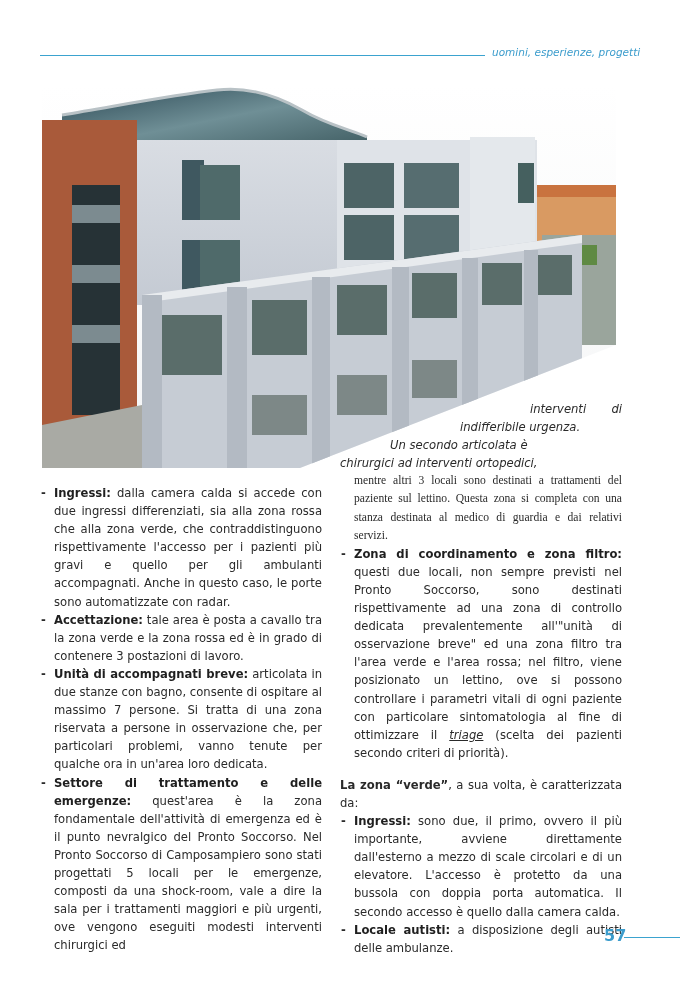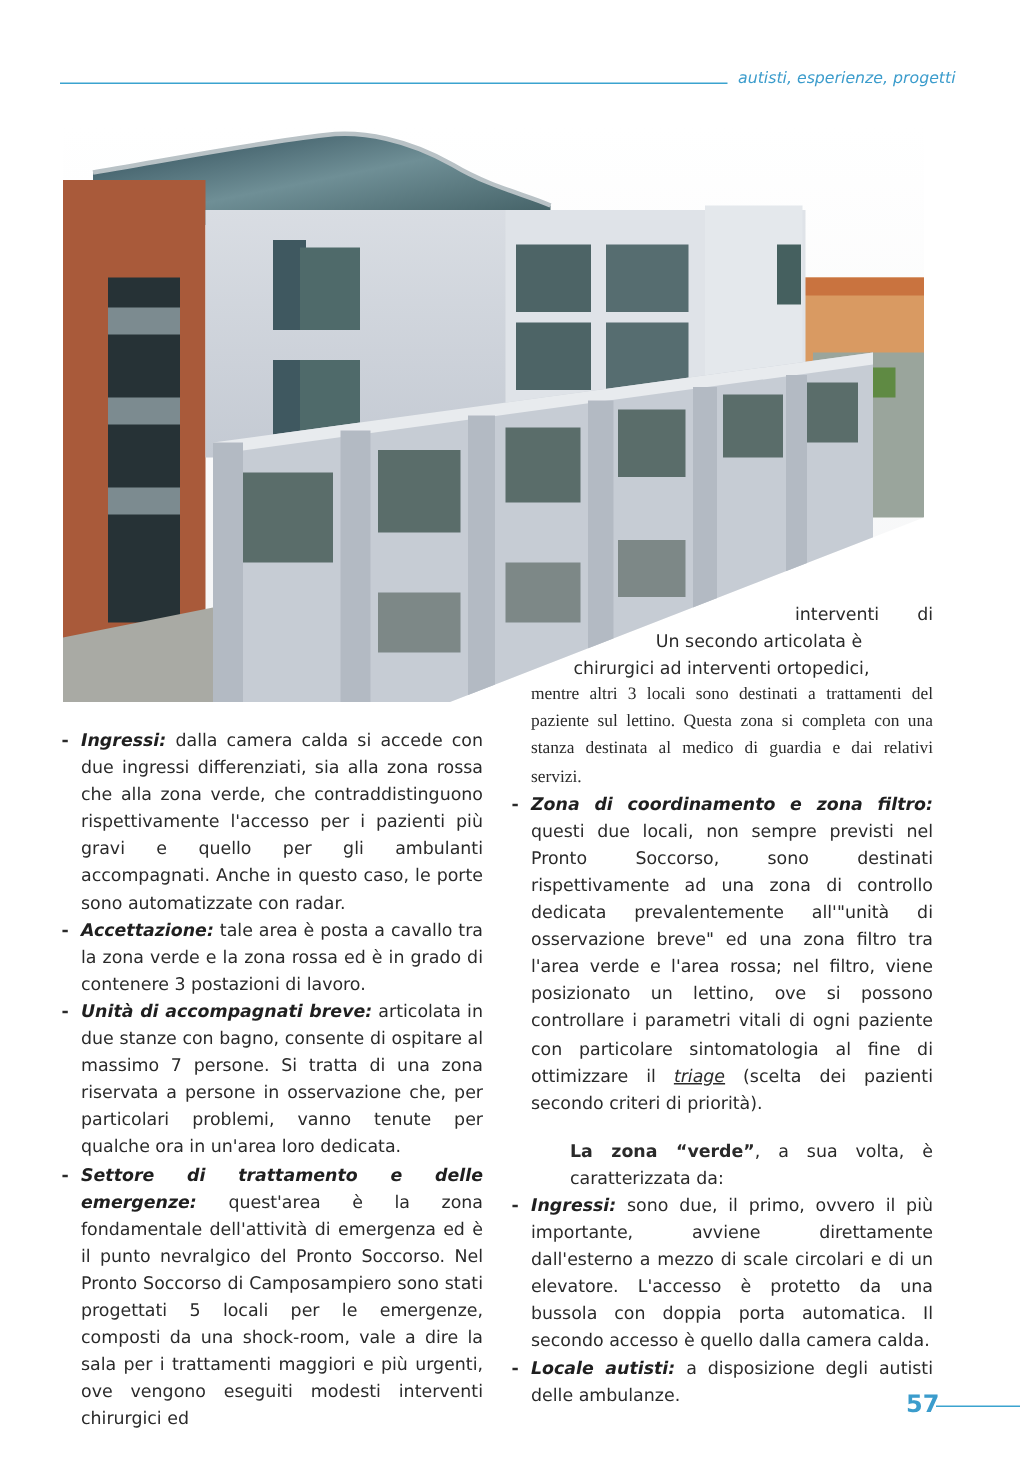--- a/index.html
+++ b/index.html
@@ -6,38 +6,38 @@
   body { width:680px; height:983px; position:relative; overflow:hidden;
          font-family:"DejaVu Sans", "Liberation Sans", sans-serif; color:#2a2a2a; }
   .hdr-line { position:absolute; left:40px; top:55px; width:445px; height:1px; background:#3ba3cf; }
   .hdr-text { position:absolute; left:492px; top:46px; font-size:10.5px; font-style:italic; color:#3b9ccc; letter-spacing:0; }
   .photo { position:absolute; left:42px; top:85px; width:574px; height:383px; }
   .col { position:absolute; font-size:11.6px; line-height:18.1px; text-align:justify; }
   .col-left { left:40px; top:484px; width:282px; }
   .col-right { left:340px; top:400px; width:282px; }
   .item { position:relative; padding-left:14px; margin:0; }
   .item .dash { position:absolute; left:1px; top:0; font-weight:bold; }
-  .item b { font-weight:bold; color:#1f1f1f;font-style:italic; }
+  .item b { font-weight:bold; color:#1f1f1f; }
   .float-lines { text-align:right; }
-  .float-lines div { text-align:center; }
+  .float-lines div { text-align:left;font-style:italic; }
   .fl1 { text-align:justify; text-align-last:justify; margin-left:190px; }
   .fl2 { margin-left:120px; }
   .fl3 { margin-left:50px; }
   .fl4 { margin-left:0; }
-  .para-title { margin-top:14px;margin-left:40px; }
+  .para-title { margin-top:14px; }
   .para-title b { font-weight:bold; }
   .pnum { position:absolute; left:604px; top:926px; font-size:16px; font-weight:bold; color:#3b9ccc; }
   .pnum-line { position:absolute; left:624px; top:937px; width:56px; height:1px; background:#3ba3cf; }
   i.tri { font-style:italic;text-decoration:underline; }
 </style>
 </head>
 <body>
 
 <div class="hdr-line"></div>
-<div class="hdr-text">autisti, esperienze, progetti</div>
+<div class="hdr-text">uomini, esperienze, progetti</div>
 
 <svg class="photo" viewBox="0 0 574 383" preserveAspectRatio="none">
   <defs>
     <clipPath id="cut">
       <polygon points="0,0 574,0 574,260 258,383 0,383"></polygon>
     </clipPath>
     <linearGradient id="sky" x1="0" y1="0" x2="0" y2="1">
       <stop offset="0" stop-color="#ffffff"></stop>
       <stop offset="1" stop-color="#f4f5f6"></stop>
     </linearGradient>
@@ -121,20 +121,21 @@
     <span class="dash">-</span><b>Unità di accompagnati breve:</b><span> articolata in due stanze con bagno, consente di ospitare al massimo 7 persone. Si tratta di una zona riservata a persone in osservazione che, per particolari problemi, vanno tenute per qualche ora in un'area loro dedicata.</span>
   </p>
   <p class="item">
     <span class="dash">-</span><b>Settore di trattamento e delle emergenze:</b><span> quest'area è la zona fondamentale dell'attività di emergenza ed è il punto  nevralgico del Pronto Soccorso. Nel Pronto Soccorso di Camposampiero sono stati progettati 5 locali per le emergenze, composti da una shock-room, vale a dire la sala per i trattamenti maggiori e più urgenti, ove vengono eseguiti modesti interventi chirurgici ed</span>
   </p>
 </div>
 
 <div class="col col-right">
   <div class="float-lines">
     <div class="fl1">interventi di</div>
+    <div class="fl2">indifferibile urgenza.</div>
     <div class="fl3">Un secondo articolata è</div>
     <div class="fl4">chirurgici ad interventi ortopedici,</div>
   </div>
   <p class="item" style="padding-left:14px;margin:0;font-family:Liberation Serif, serif;">
     <span>mentre altri 3 locali sono destinati a trattamenti del paziente sul lettino. Questa zona si completa con una stanza destinata al medico di guardia e dai relativi servizi.</span>
   </p>
   <p class="item">
     <span class="dash">-</span><b>Zona di coordinamento e zona filtro:</b><span> questi due locali, non sempre previsti nel Pronto Soccorso, sono destinati rispettivamente ad una zona di controllo dedicata prevalentemente all'"unità di osservazione breve" ed una zona filtro tra l'area verde e l'area rossa; nel filtro, viene posizionato un lettino, ove si possono controllare i parametri vitali di ogni paziente con particolare sintomatologia al fine di ottimizzare il </span><i class="tri">triage</i><span> (scelta dei pazienti secondo criteri di priorità).</span>
   </p>
   <p class="para-title" style="margin-bottom:0;">

